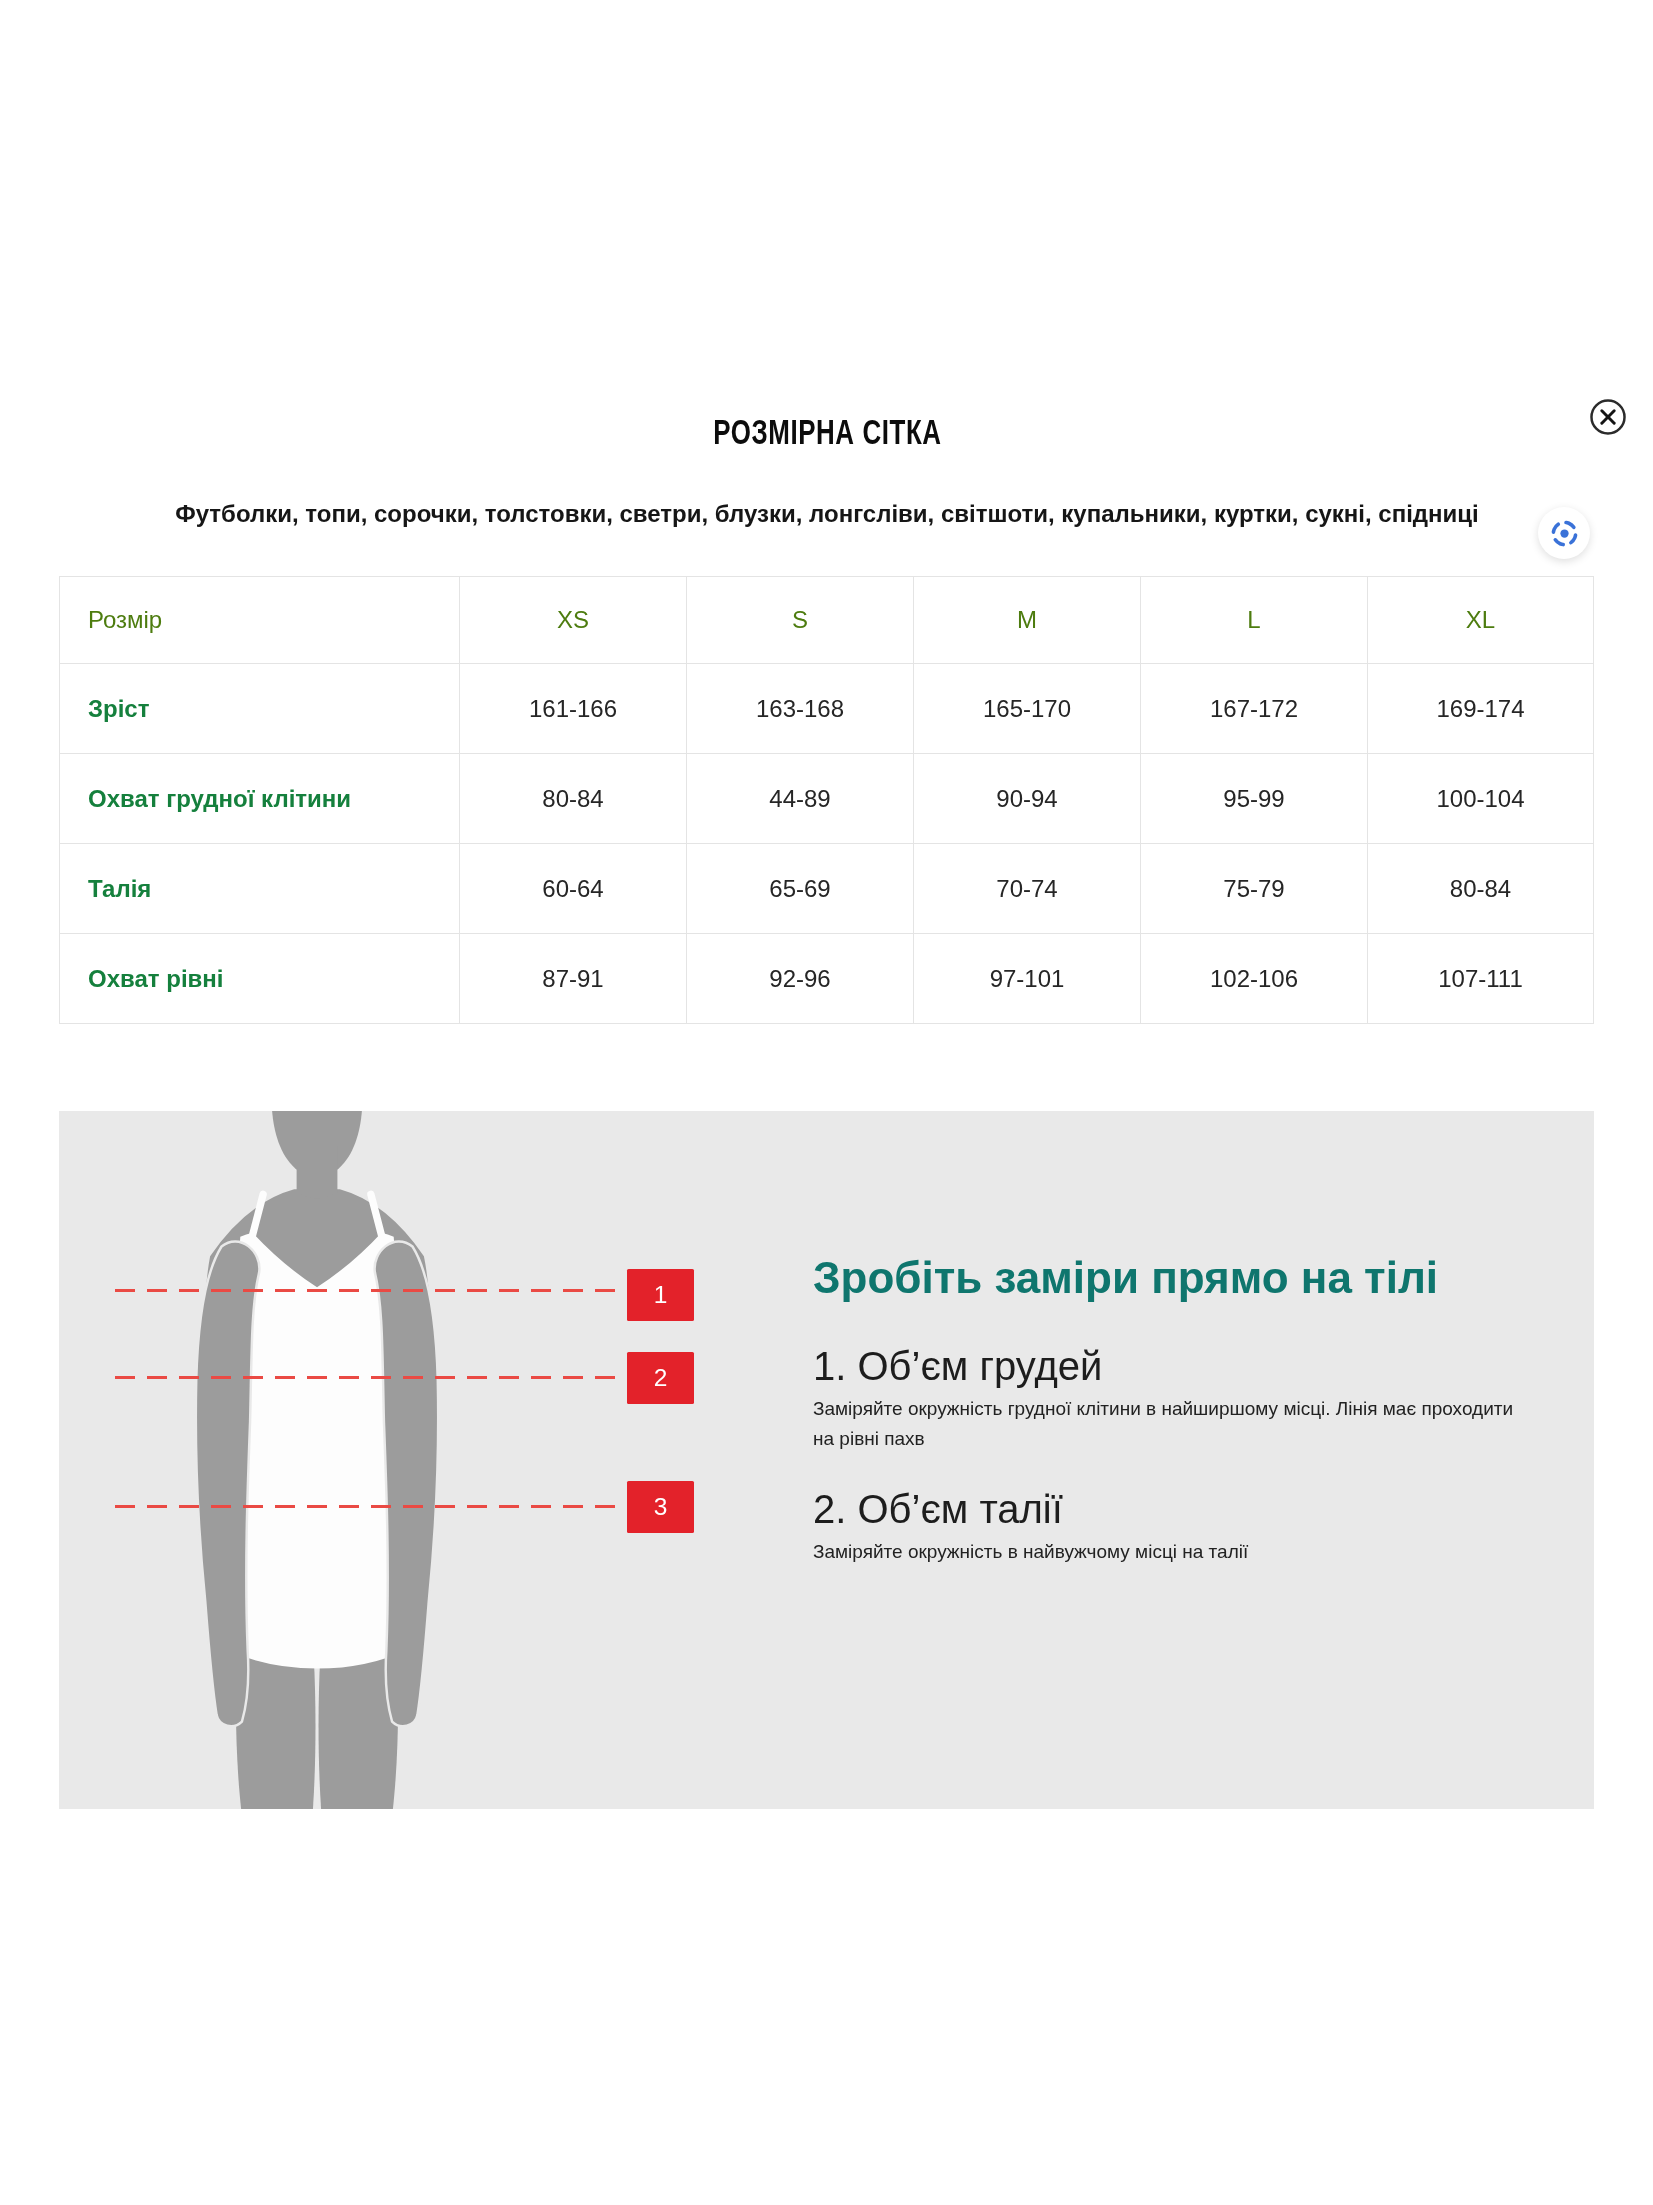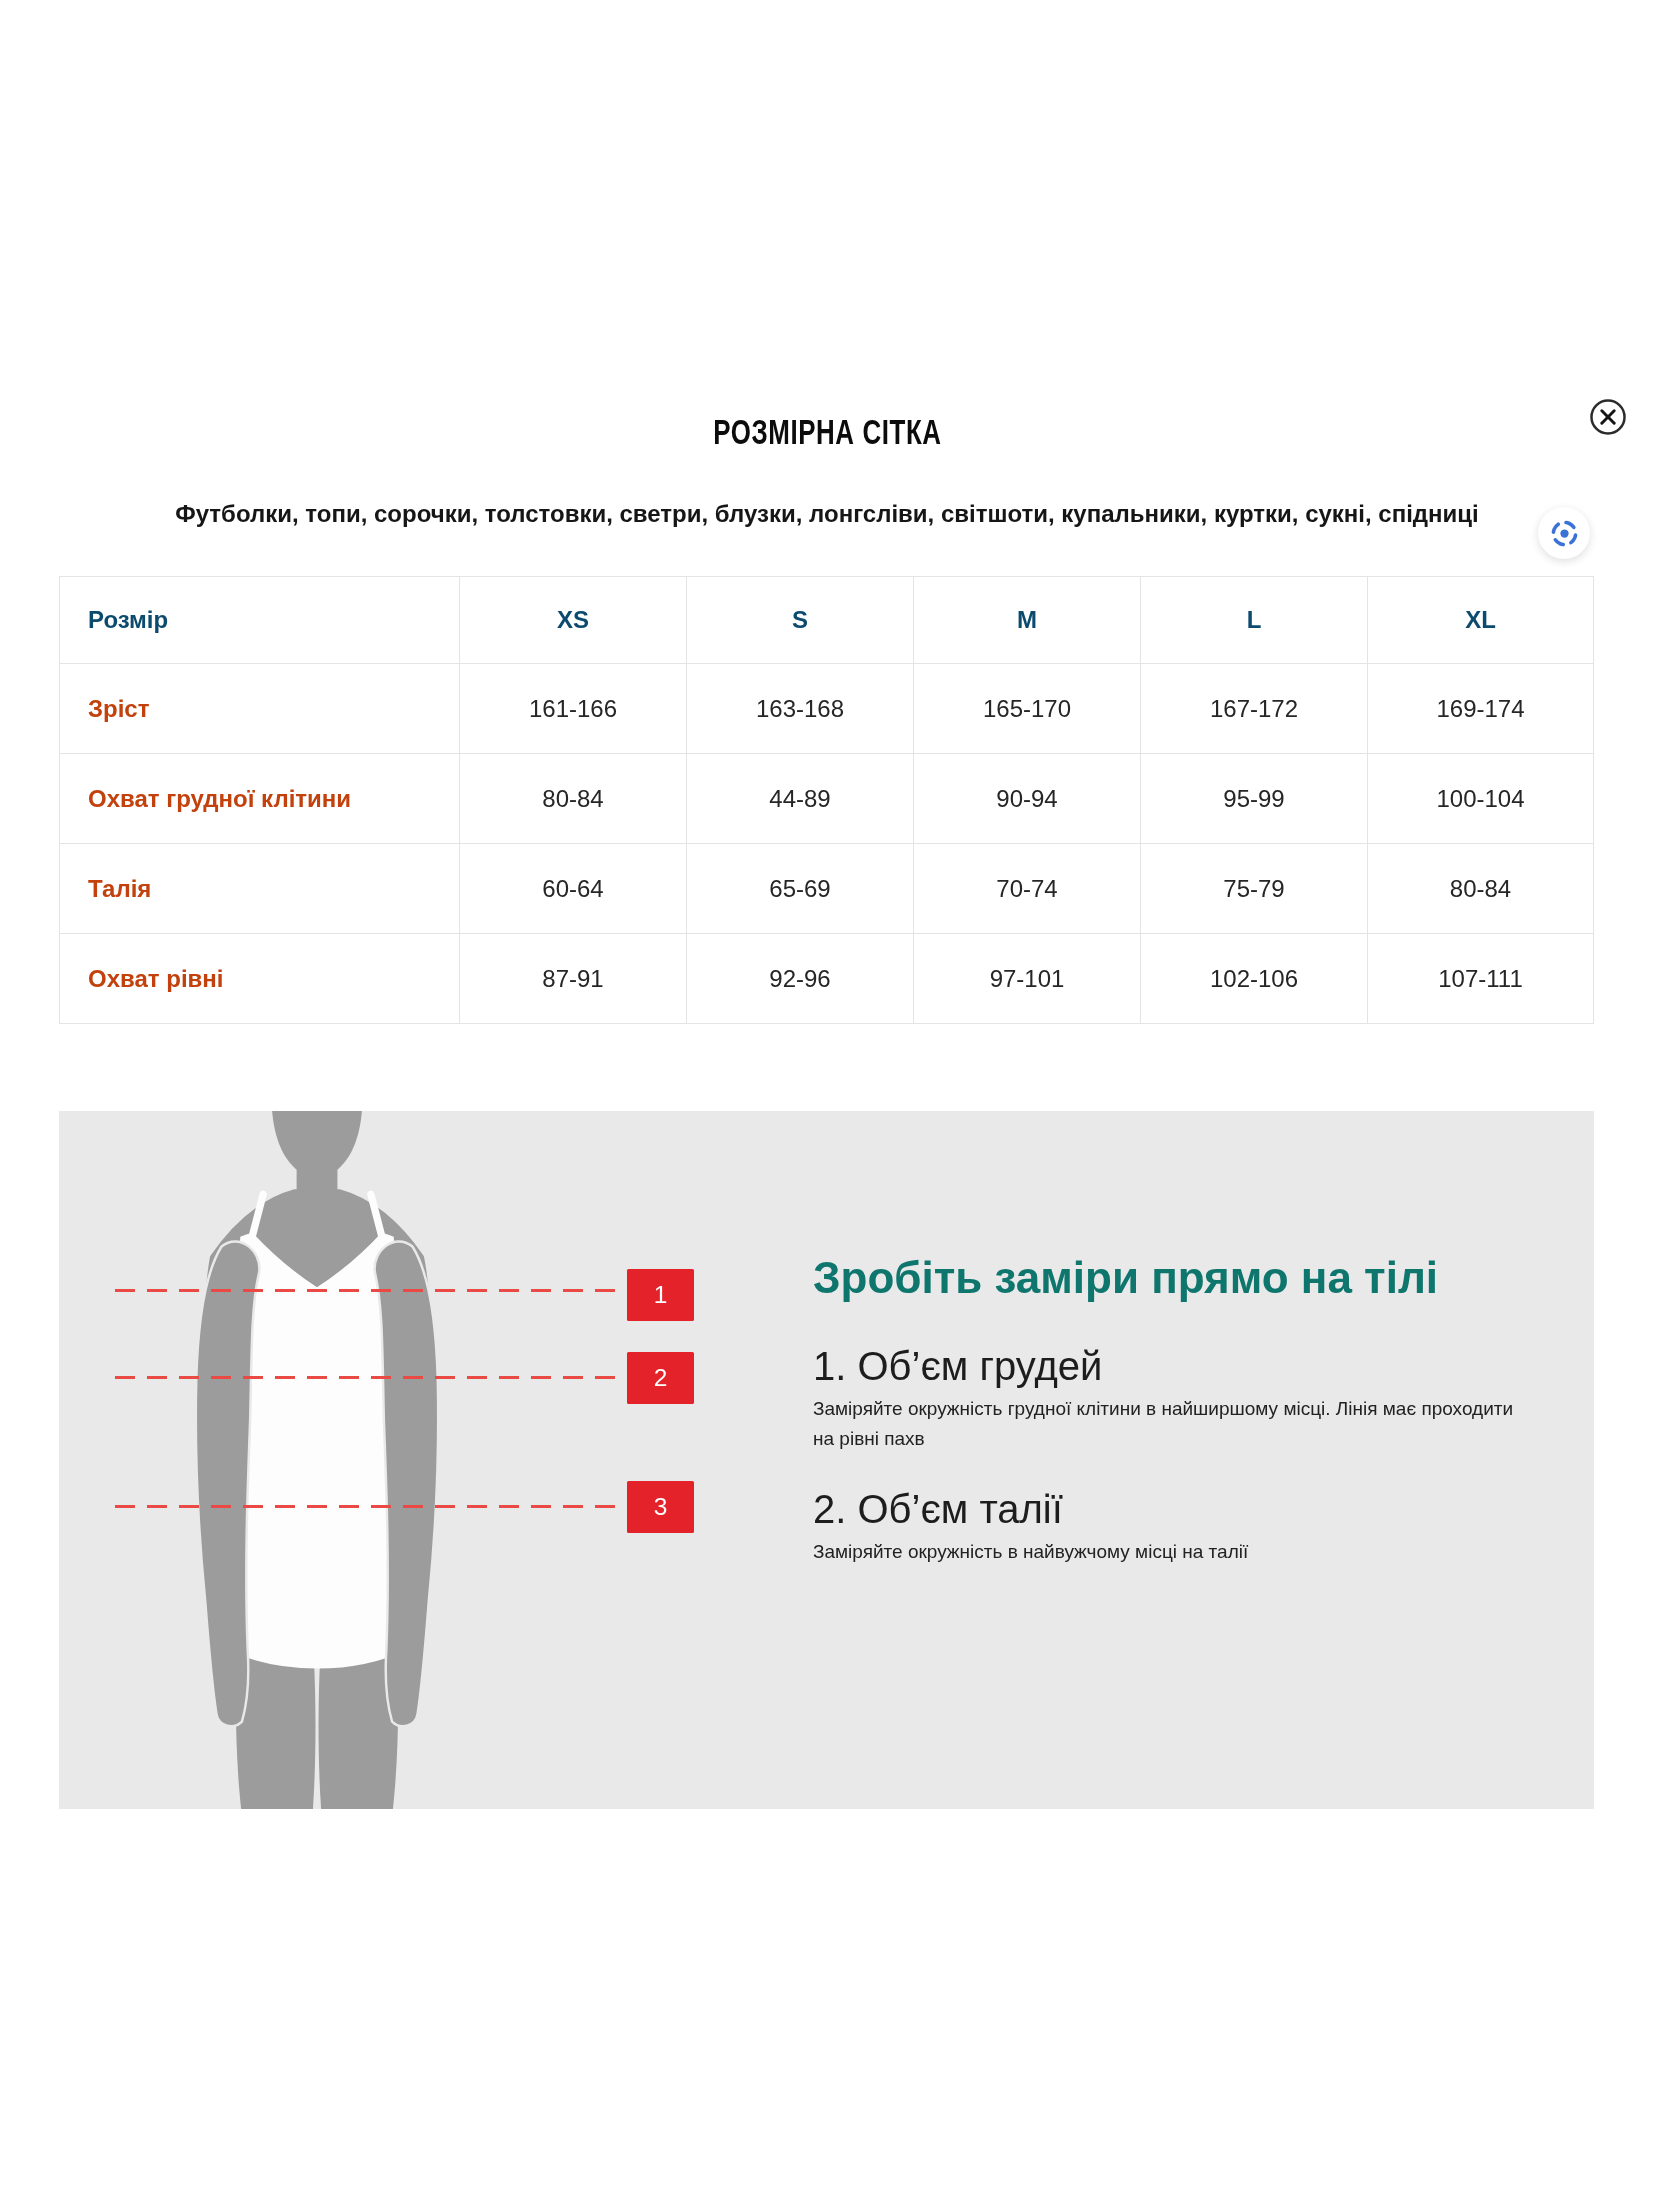--- a/index.html
+++ b/index.html
@@ -37,22 +37,22 @@
   .size-table{
     position:absolute;left:59px;top:576px;width:1535px;
     border-collapse:collapse;table-layout:fixed;
   }
   .size-table td{
     border:1.6px solid #e4e4e4;vertical-align:middle;
     font-size:24px;color:#262626;text-align:center;font-weight:400;
   }
   .size-table tr{height:90px;}
   .size-table tr.head{height:87px;}
-  .size-table td.rowlabel{text-align:left;padding-left:28px;font-weight:600;color:#c2410c;}
-  .size-table tr.head td{font-weight:700;color:#0c4a6e;}
+  .size-table td.rowlabel{text-align:left;padding-left:28px;font-weight:600;color:#15803d;}
+  .size-table tr.head td{font-weight:400;color:#4d7c0f;}
 
   
   .panel{
     position:absolute;left:59px;top:1111px;width:1535px;height:698px;
     background:#e9e9e9;overflow:hidden;
   }
   .figure{position:absolute;left:23px;top:0;width:408px;height:698px;}
   .dash{
     position:absolute;left:56px;width:513px;height:3.3px;
     background:repeating-linear-gradient(to right,#ea4a44 0 20.4px,transparent 20.4px 32px);

